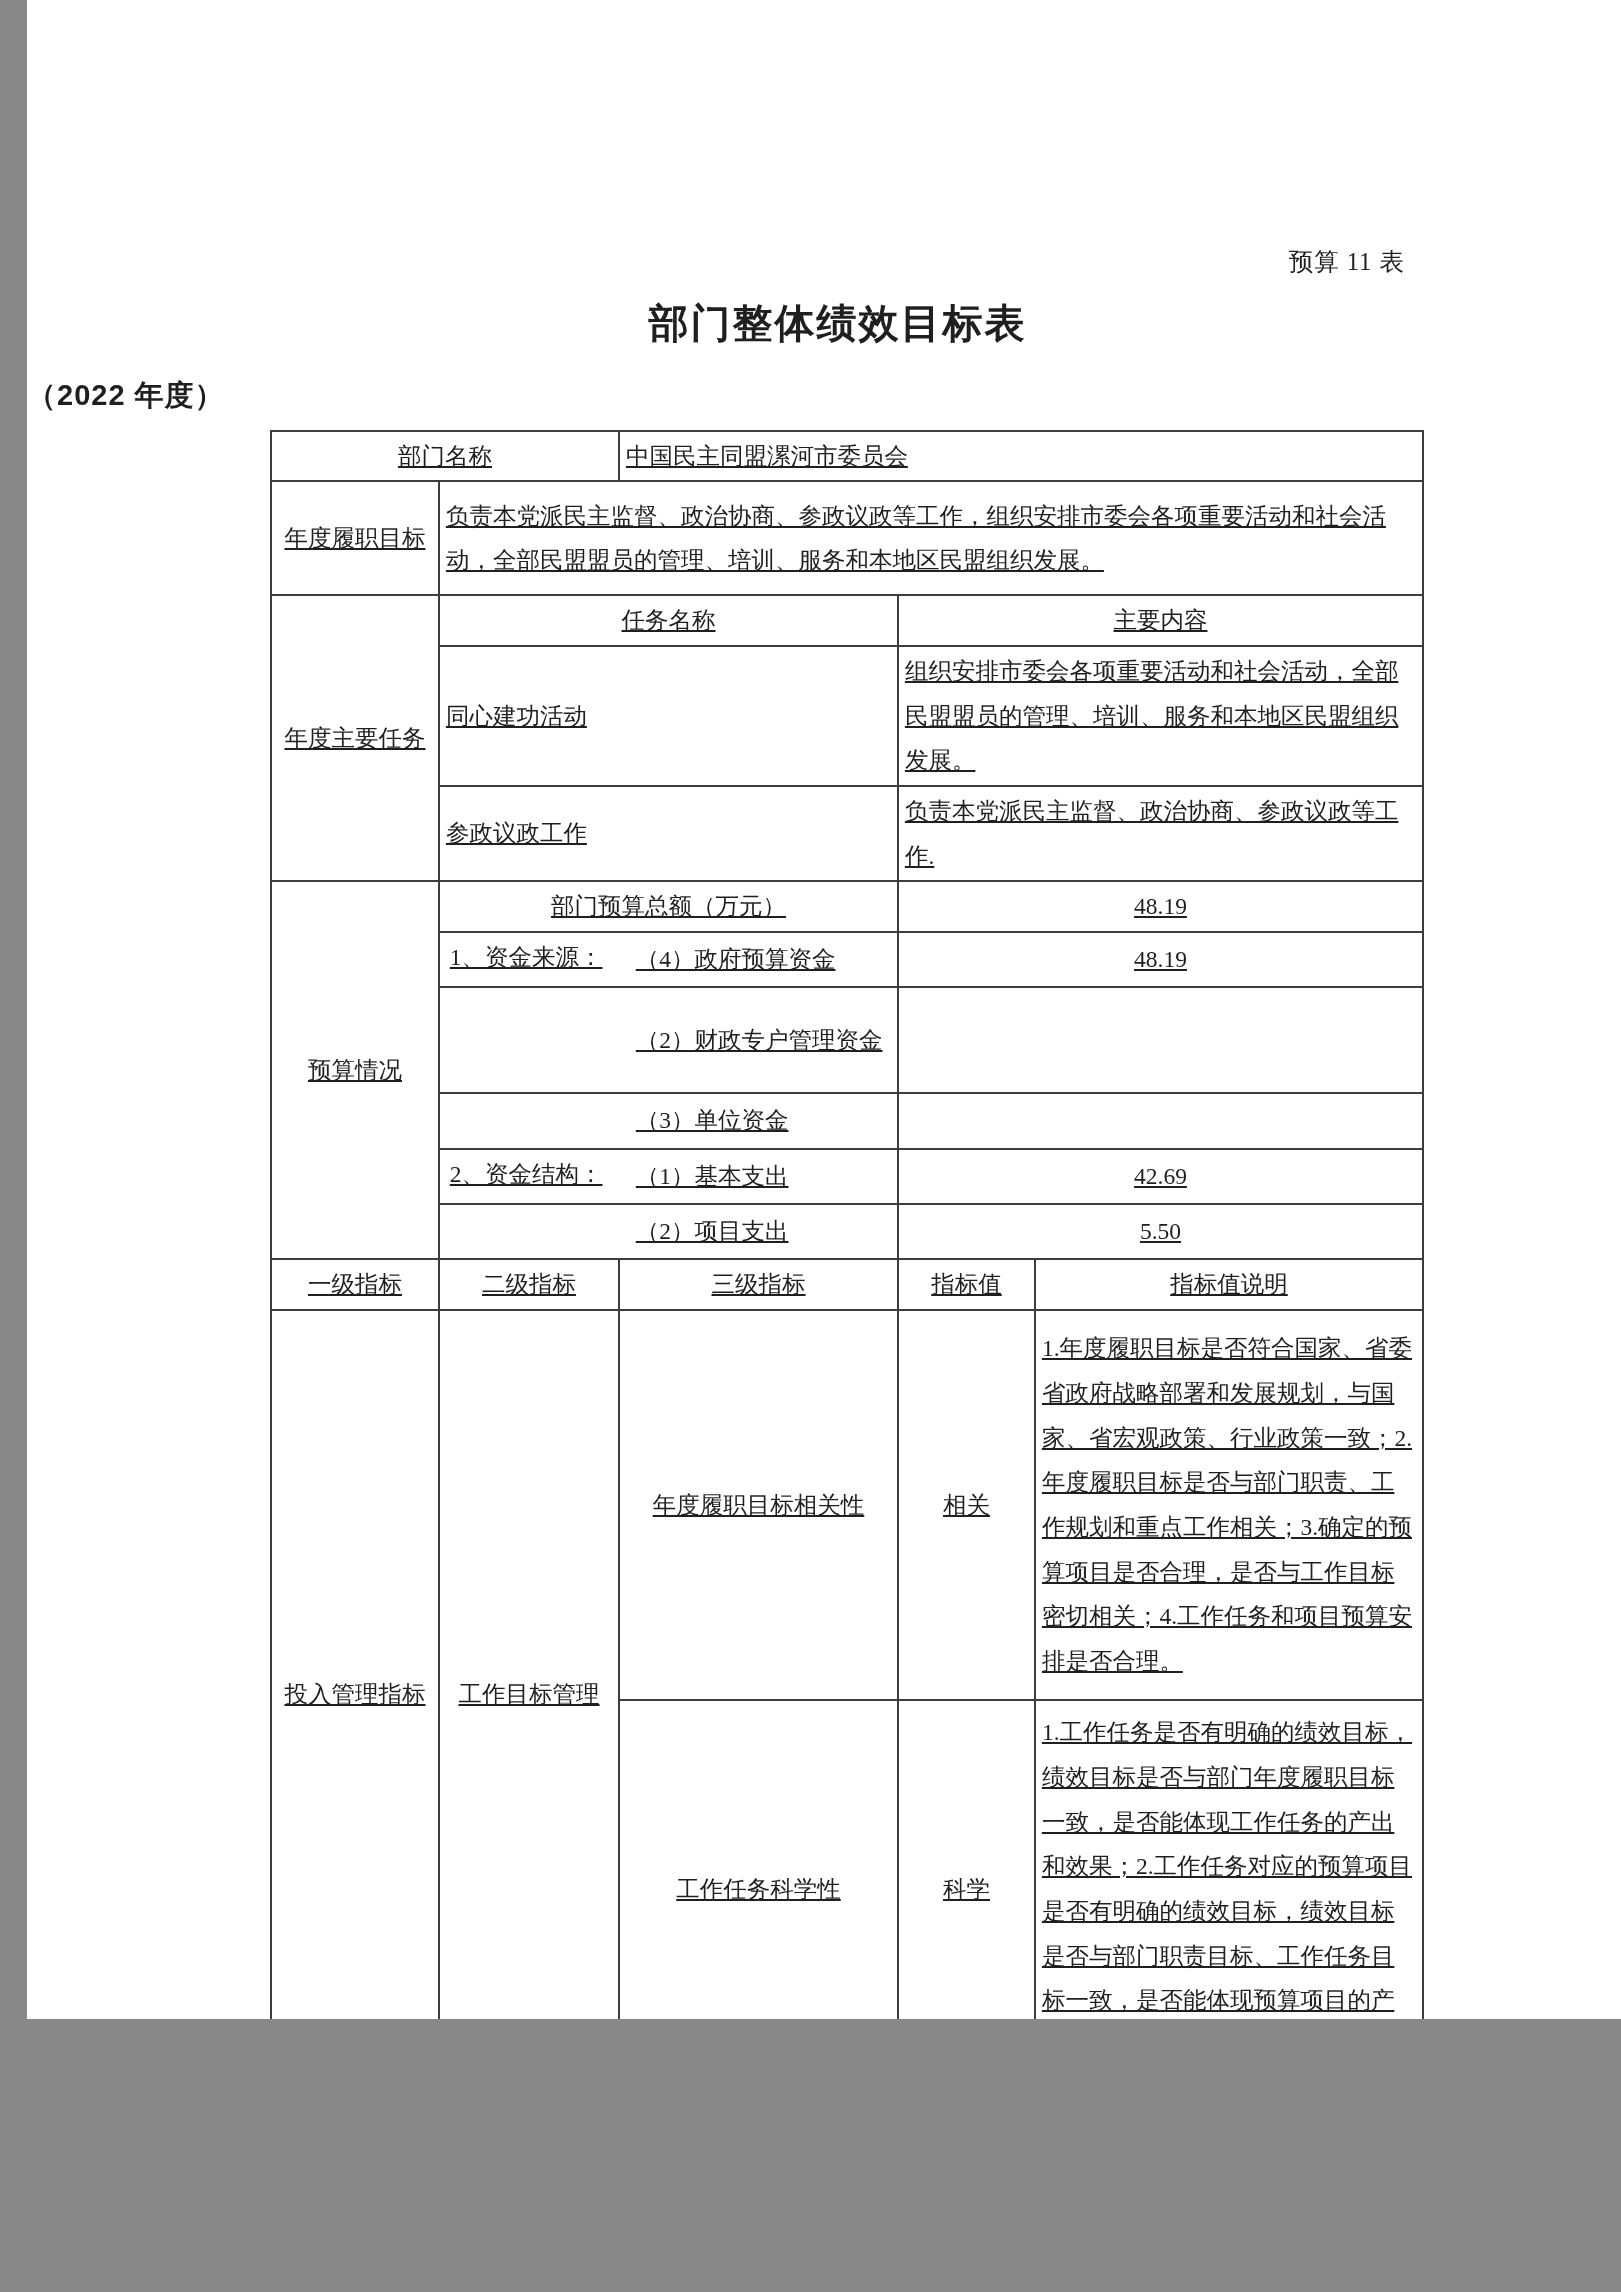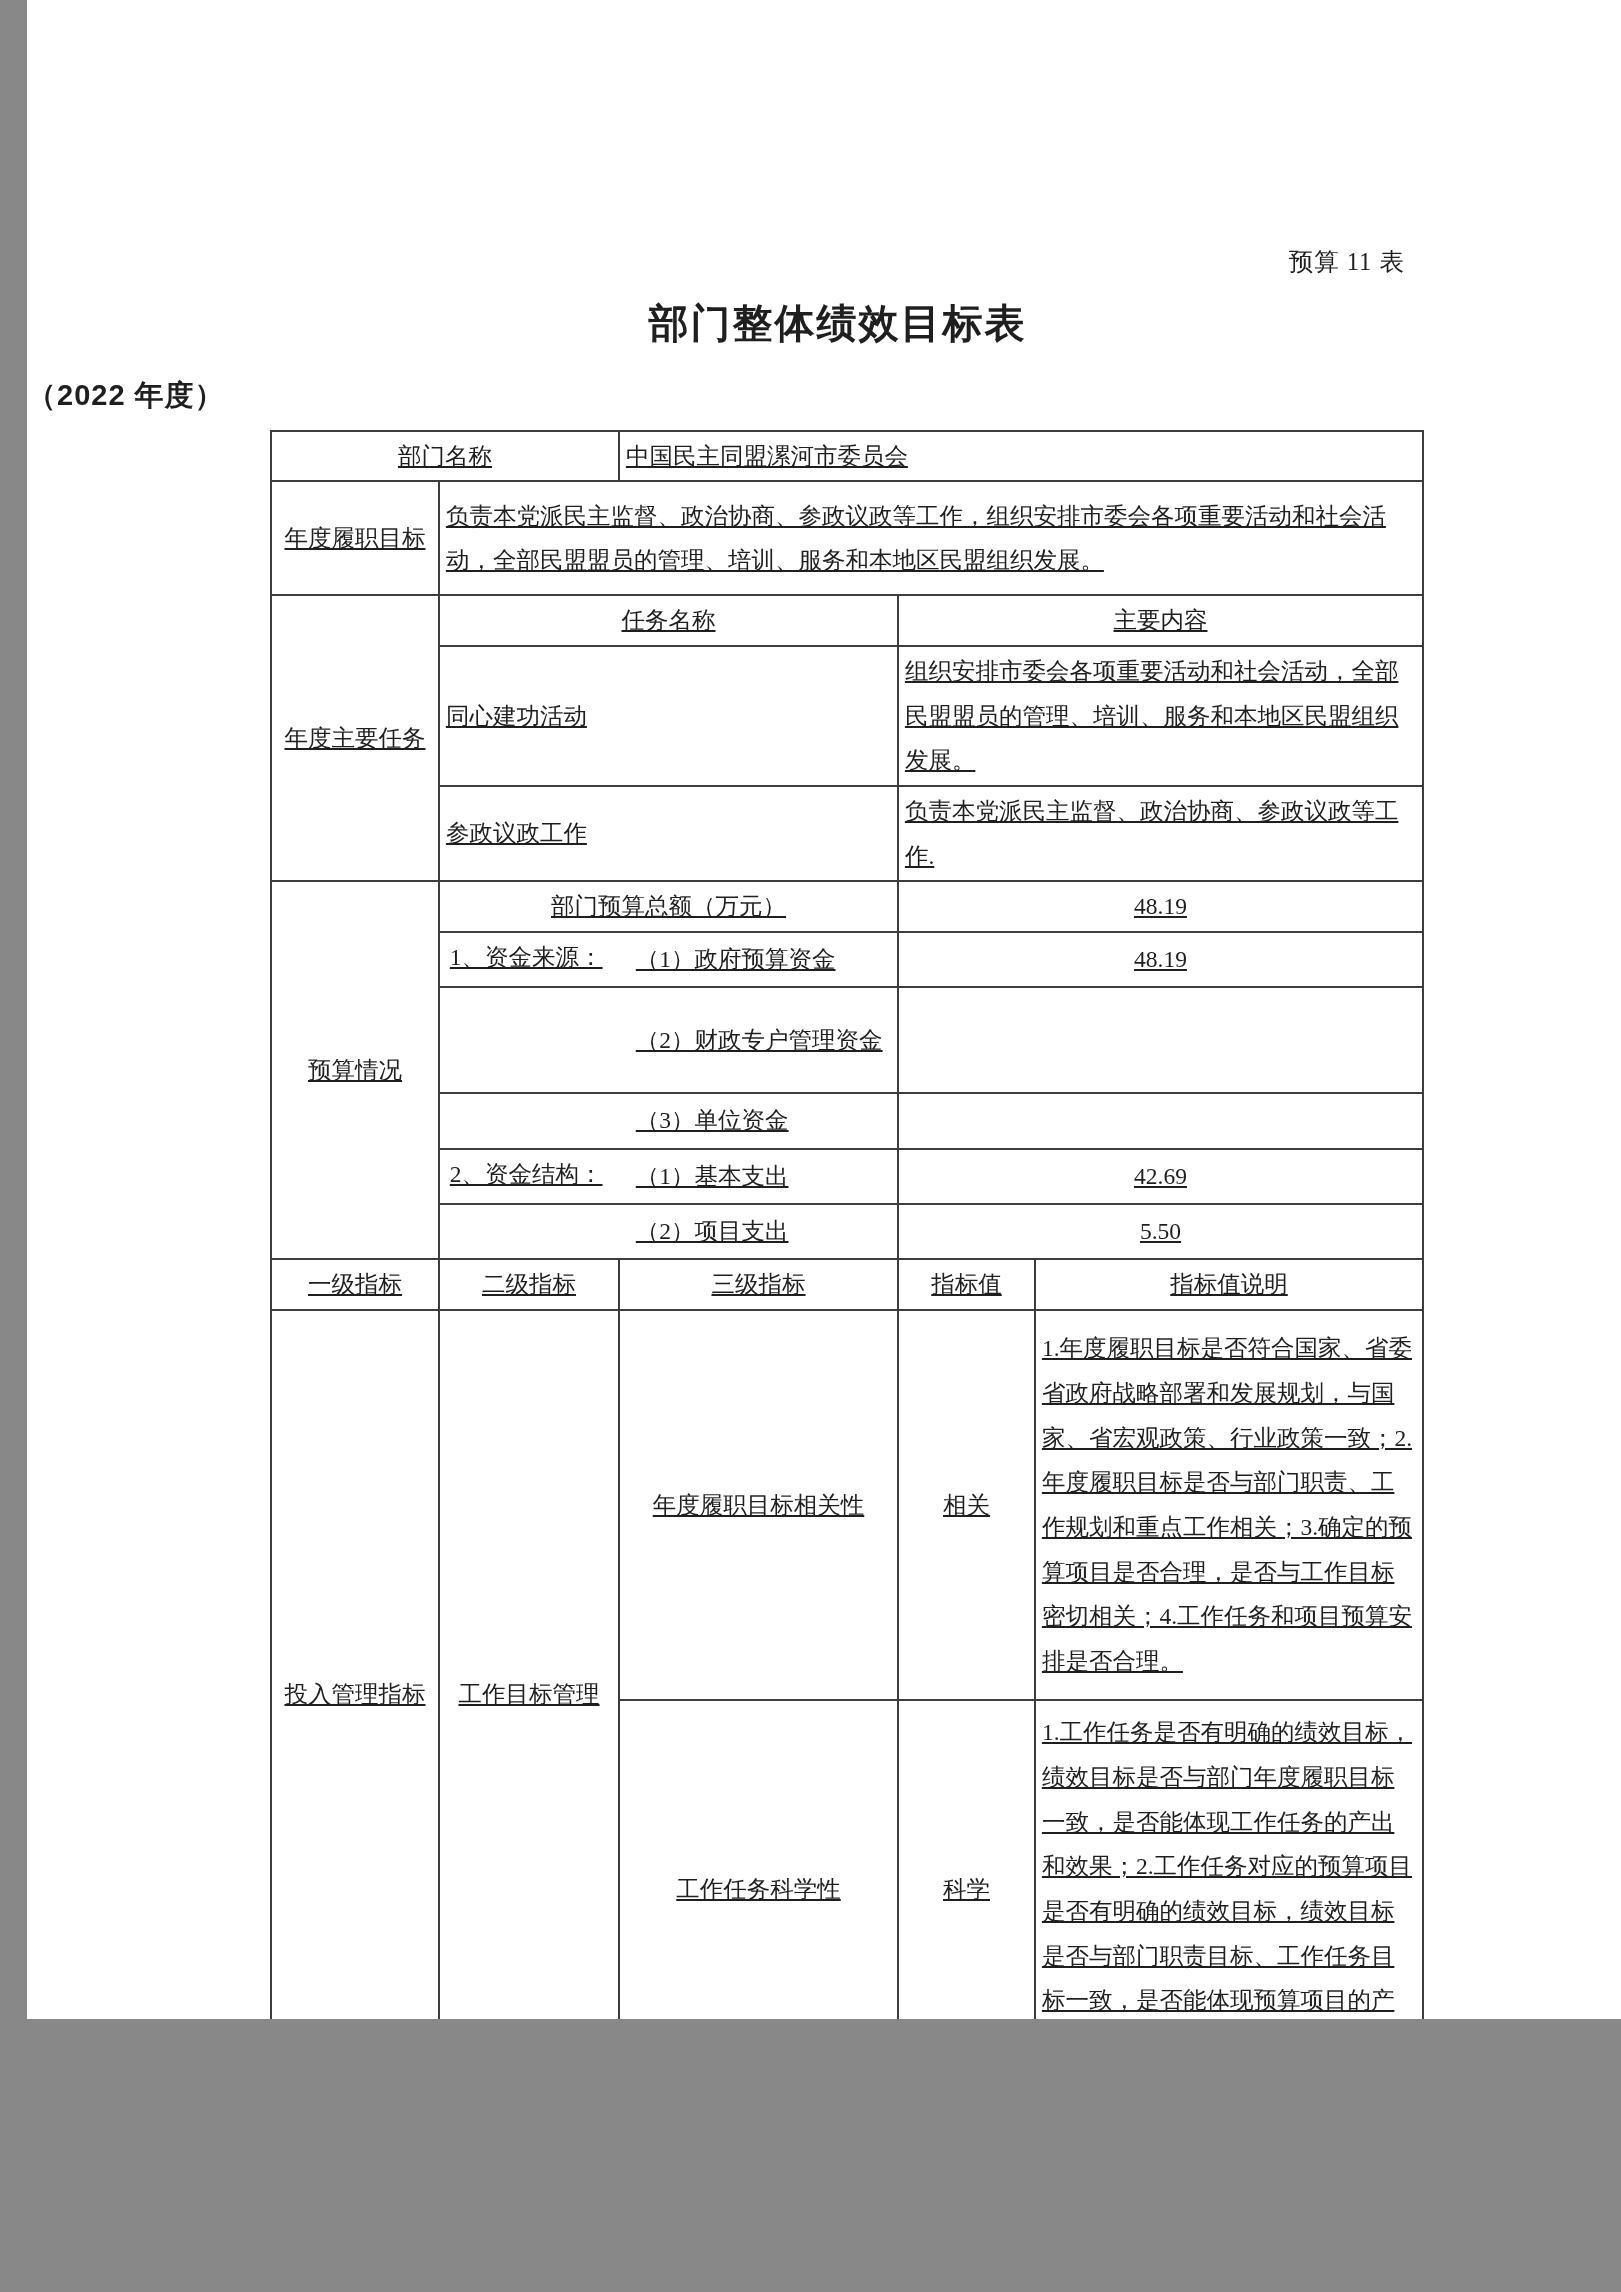--- a/index.html
+++ b/index.html
@@ -141,21 +141,21 @@
 
     <tr class="h48">
       <td rowspan="6" class="c">预算情况</td>
       <td colspan="2" class="c">部门预算总额（万元）</td>
       <td colspan="2" class="c">48.19</td>
     </tr>
     <tr class="h50">
       <td colspan="2">
         <div class="budget-label">
           <span class="prefix">1、资金来源：</span>
-          <span class="item">（1）政府预算资金</span>
+          <span class="item">（4）政府预算资金</span>
         </div>
       </td>
       <td colspan="2" class="c">48.19</td>
     </tr>
     <tr class="h106">
       <td colspan="2">
         <div class="budget-label">
           <span class="prefix"></span>
           <span class="item">（2）财政专户管理资金</span>
         </div>

